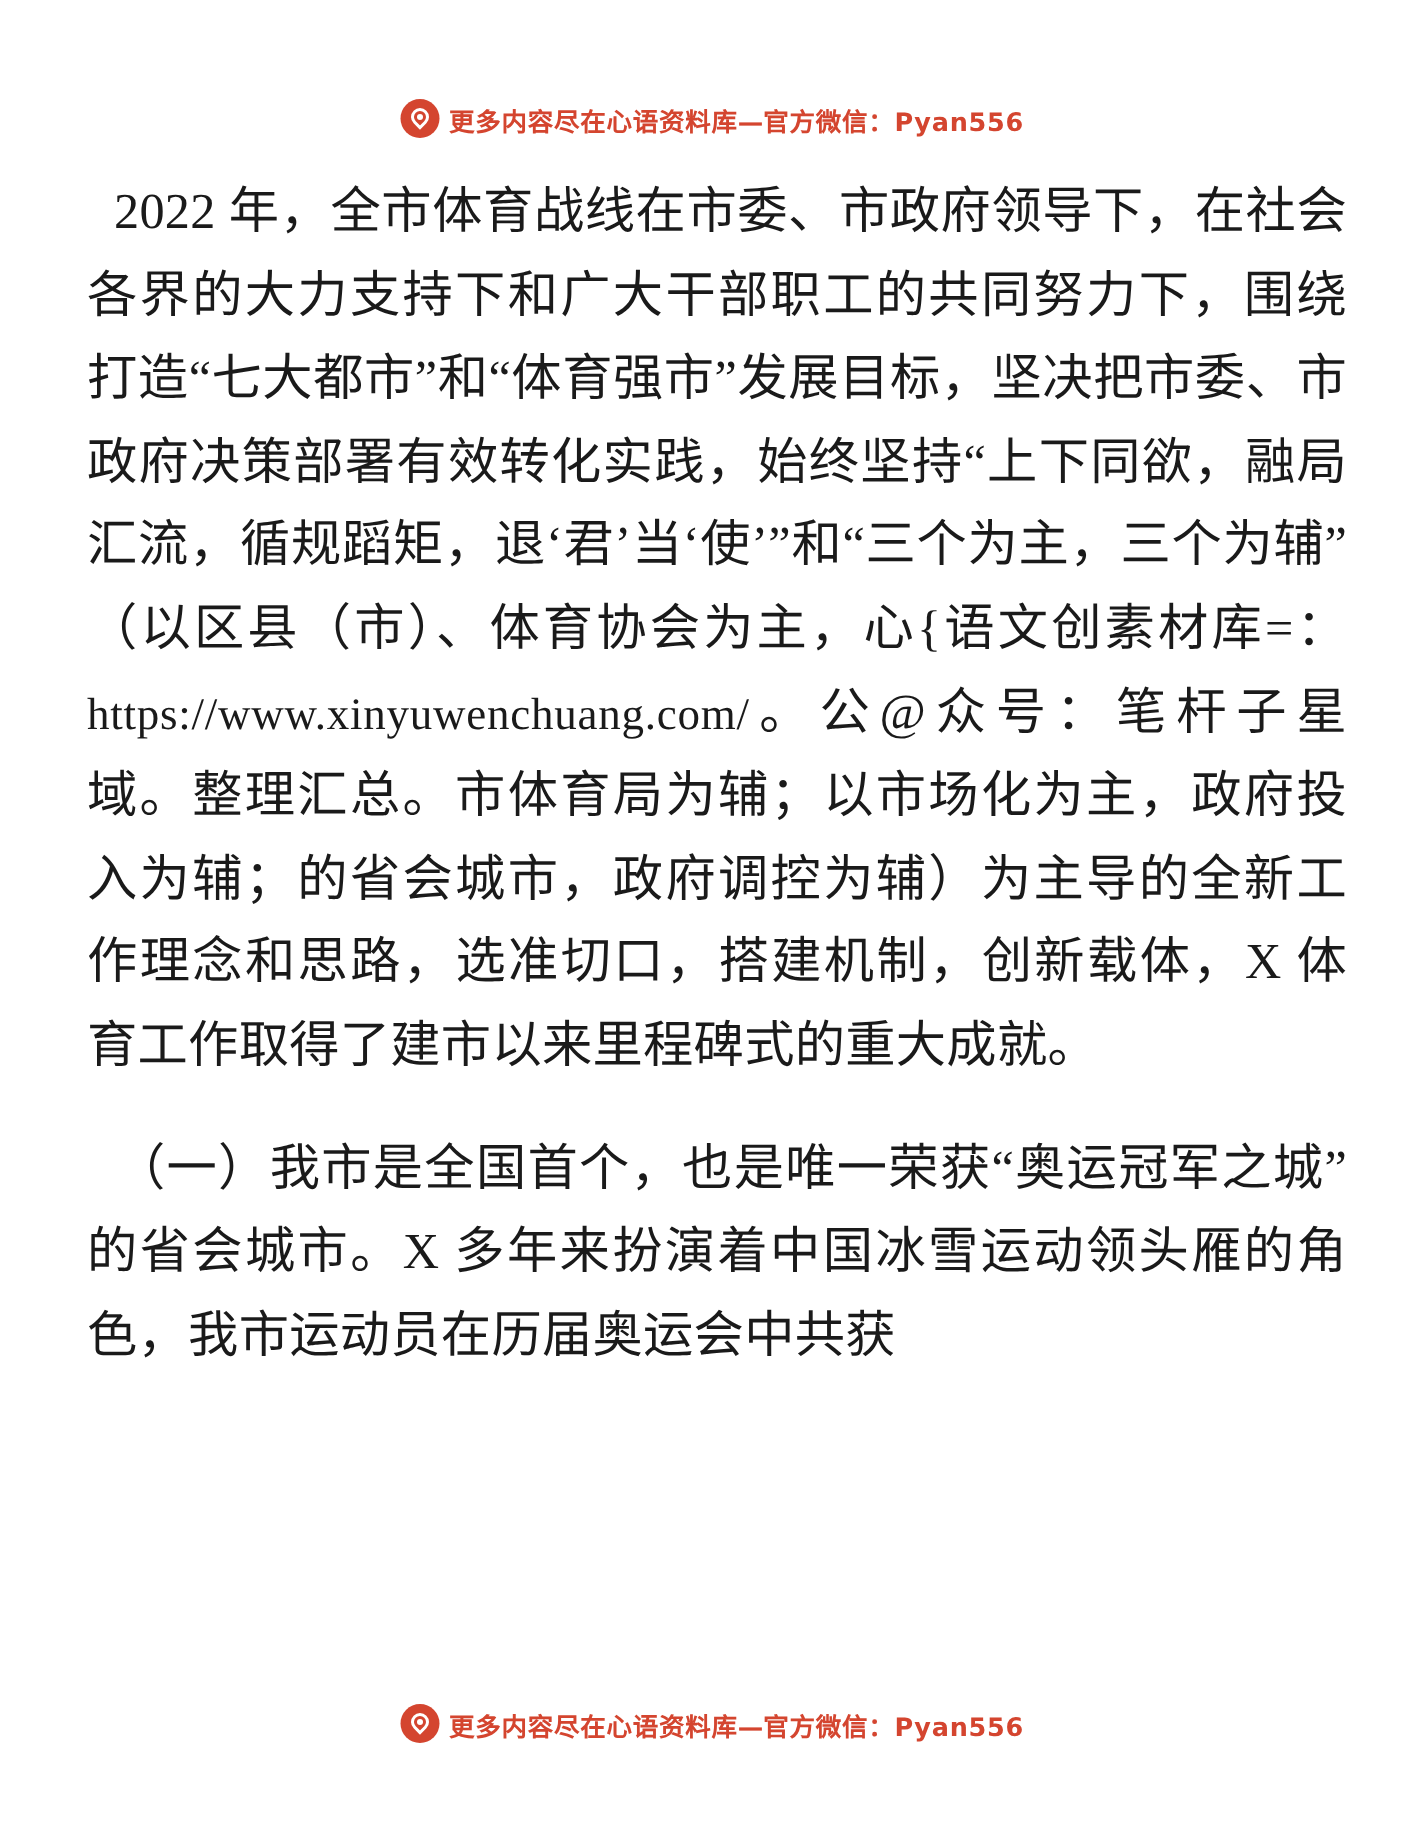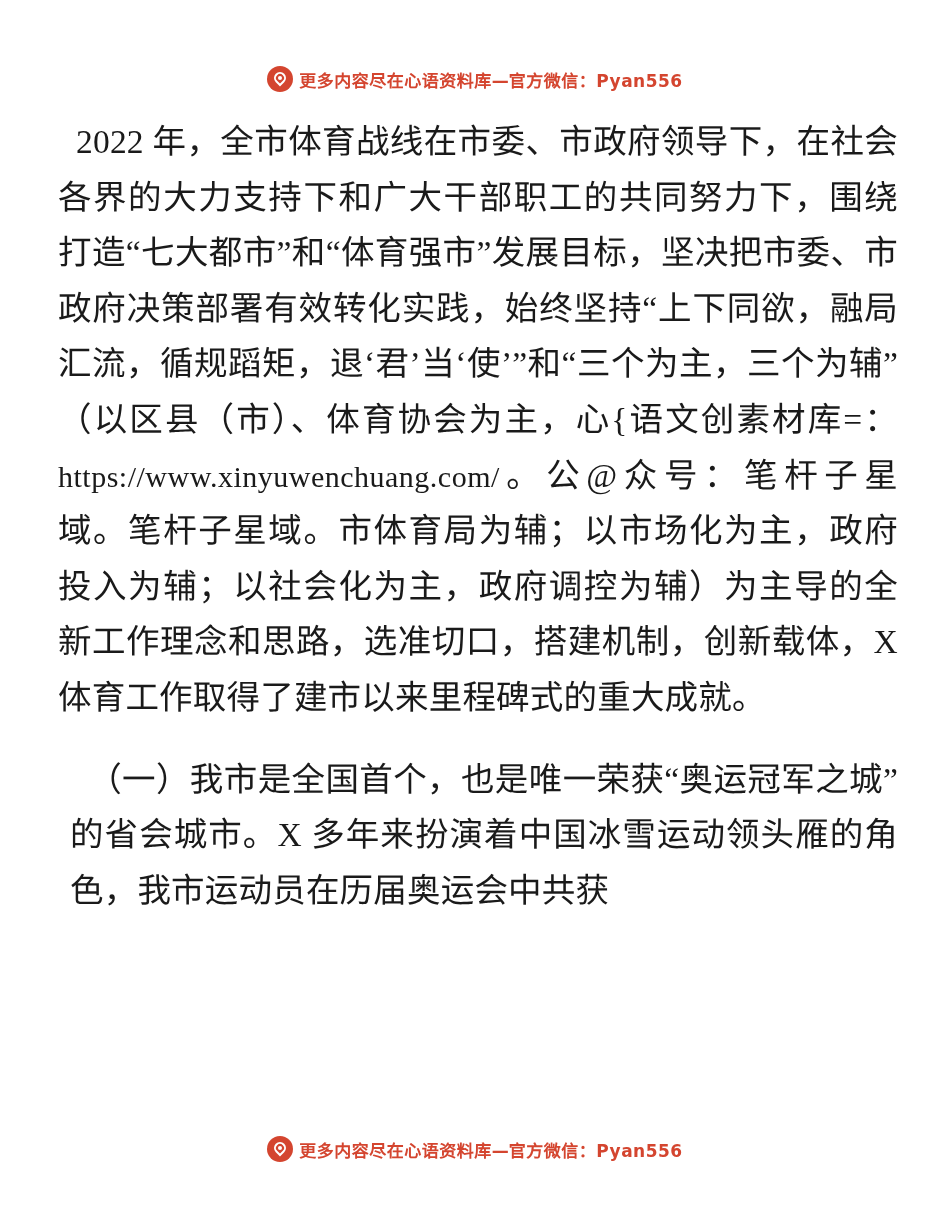--- a/index.html
+++ b/index.html
@@ -93,21 +93,20 @@
     text-align: justify;
     text-justify: inter-ideograph;
     letter-spacing: 0.2px;
   }
   .para {
     margin: 0 0 26px 0;
     text-indent: 0;
   }
   .para.indent {
     text-indent: 0;
-    margin-left: 12px;
   }
   .lead-space {
     display: inline-block;
     width: 18px;
   }
   .url {
     font-family: Liberation Serif, serif;
     font-size: 30px;
     letter-spacing: 0.5px;
   }
@@ -117,21 +116,21 @@
 
 <div class="page">
 
   <div class="wm wm-top">
     <span class="wm-logo"></span>
     <span class="wm-text"><span>更多内容尽在心语资料库</span><span class="wm-sep">—</span><span>官方微信：</span><span>Pyan556</span></span>
   </div>
 
   <div class="content">
 
-    <p class="para"><span class="lead-space"></span><span>2022 年，全市体育战线在市委、市政府领导下，在社会各界的大力支持下和广大干部职工的共同努力下，围绕打造“七大都市”和“体育强市”发展目标，坚决把市委、市政府决策部署有效转化实践，始终坚持“上下同欲，融局汇流，循规蹈矩，退‘君’当‘使’”和“三个为主，三个为辅”（以区县（市）、体育协会为主，心{语文创素材库=：</span><span class="url">https://www.xinyuwenchuang.com/</span><span>。公@众号：笔杆子星域。笔杆子星域。市体育局为辅；以市场化为主，政府投入为辅；以社会化为主，政府调控为辅）为主导的全新工作理念和思路，选准切口，搭建机制，创新载体，X 体育工作取得了建市以来里程碑式的重大成就。</span></p>
+    <p class="para"><span class="lead-space"></span><span>2022 年，全市体育战线在市委、市政府领导下，在社会各界的大力支持下和广大干部职工的共同努力下，围绕打造“七大都市”和“体育强市”发展目标，坚决把市委、市政府决策部署有效转化实践，始终坚持“上下同欲，融局汇流，循规蹈矩，退‘君’当‘使’”和“三个为主，三个为辅”（以区县（市）、体育协会为主，心{语文创素材库=：</span><span class="url">https://www.xinyuwenchuang.com/</span><span>。公@众号：笔杆子星域。整理汇总。市体育局为辅；以市场化为主，政府投入为辅；的省会城市，政府调控为辅）为主导的全新工作理念和思路，选准切口，搭建机制，创新载体，X 体育工作取得了建市以来里程碑式的重大成就。</span></p>
 
     <p class="para indent"><span class="lead-space"></span><span>（一）我市是全国首个，也是唯一荣获“奥运冠军之城”的省会城市。X 多年来扮演着中国冰雪运动领头雁的角色，我市运动员在历届奥运会中共获</span></p>
 
   </div>
 
   <div class="wm wm-bottom">
     <span class="wm-logo"></span>
     <span class="wm-text"><span>更多内容尽在心语资料库</span><span class="wm-sep">—</span><span>官方微信：</span><span>Pyan556</span></span>
   </div>
 

